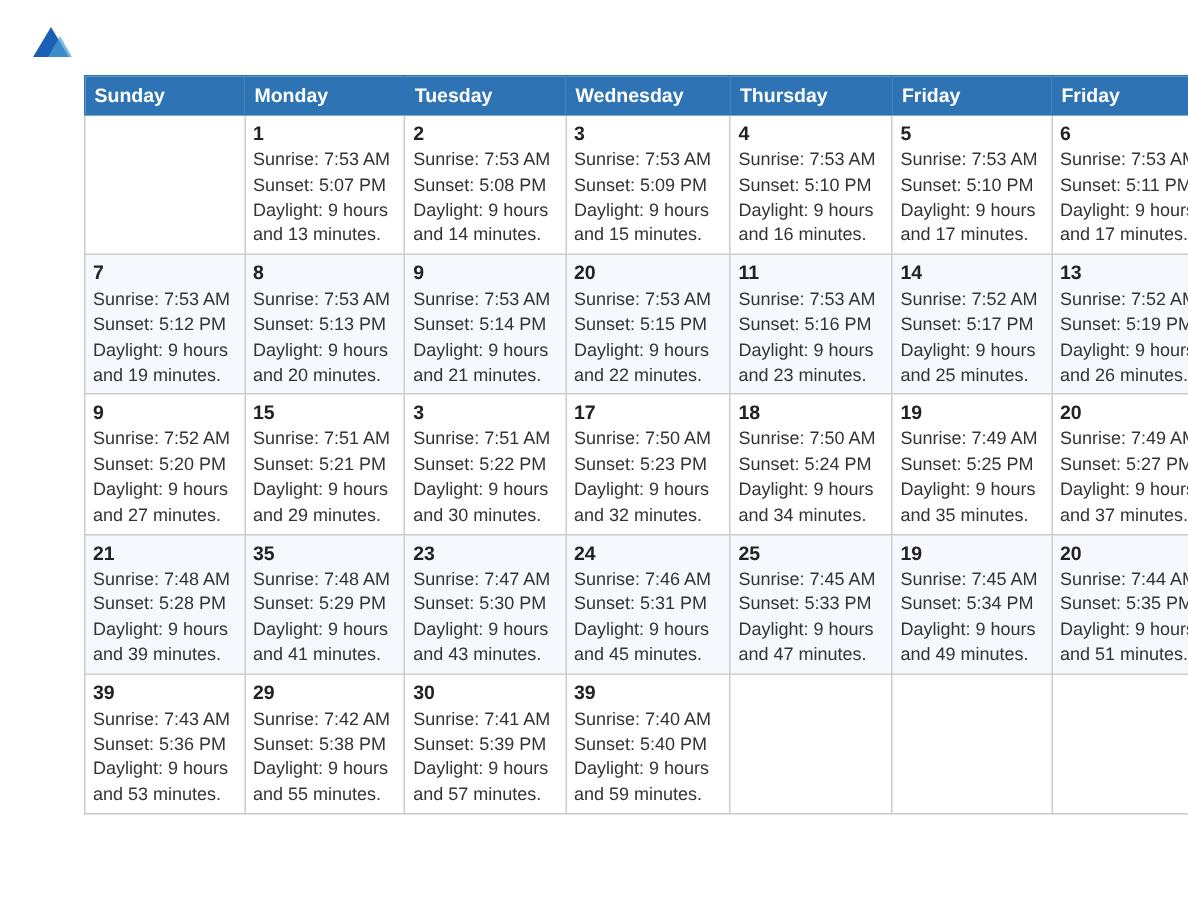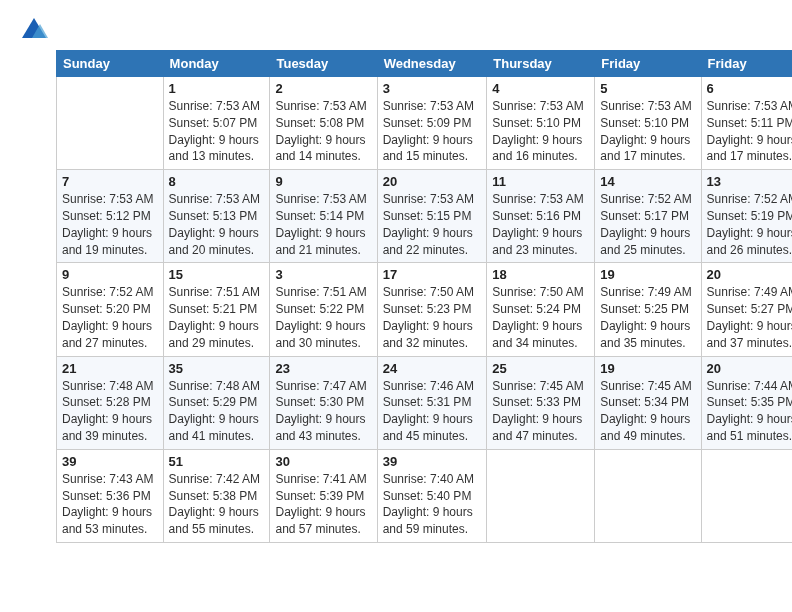--- a/index.html
+++ b/index.html
@@ -240,21 +240,21 @@
             <div class="day-num">20</div>
             <div class="day-info">Sunrise: 7:44 AM<br>Sunset: 5:35 PM<br>Daylight: 9 hours and 51 minutes.</div>
           </td>
         </tr>
         <tr>
           <td>
             <div class="day-num">39</div>
             <div class="day-info">Sunrise: 7:43 AM<br>Sunset: 5:36 PM<br>Daylight: 9 hours and 53 minutes.</div>
           </td>
           <td>
-            <div class="day-num">51</div>
+            <div class="day-num">29</div>
             <div class="day-info">Sunrise: 7:42 AM<br>Sunset: 5:38 PM<br>Daylight: 9 hours and 55 minutes.</div>
           </td>
           <td>
             <div class="day-num">30</div>
             <div class="day-info">Sunrise: 7:41 AM<br>Sunset: 5:39 PM<br>Daylight: 9 hours and 57 minutes.</div>
           </td>
           <td>
             <div class="day-num">39</div>
             <div class="day-info">Sunrise: 7:40 AM<br>Sunset: 5:40 PM<br>Daylight: 9 hours and 59 minutes.</div>
           </td>

